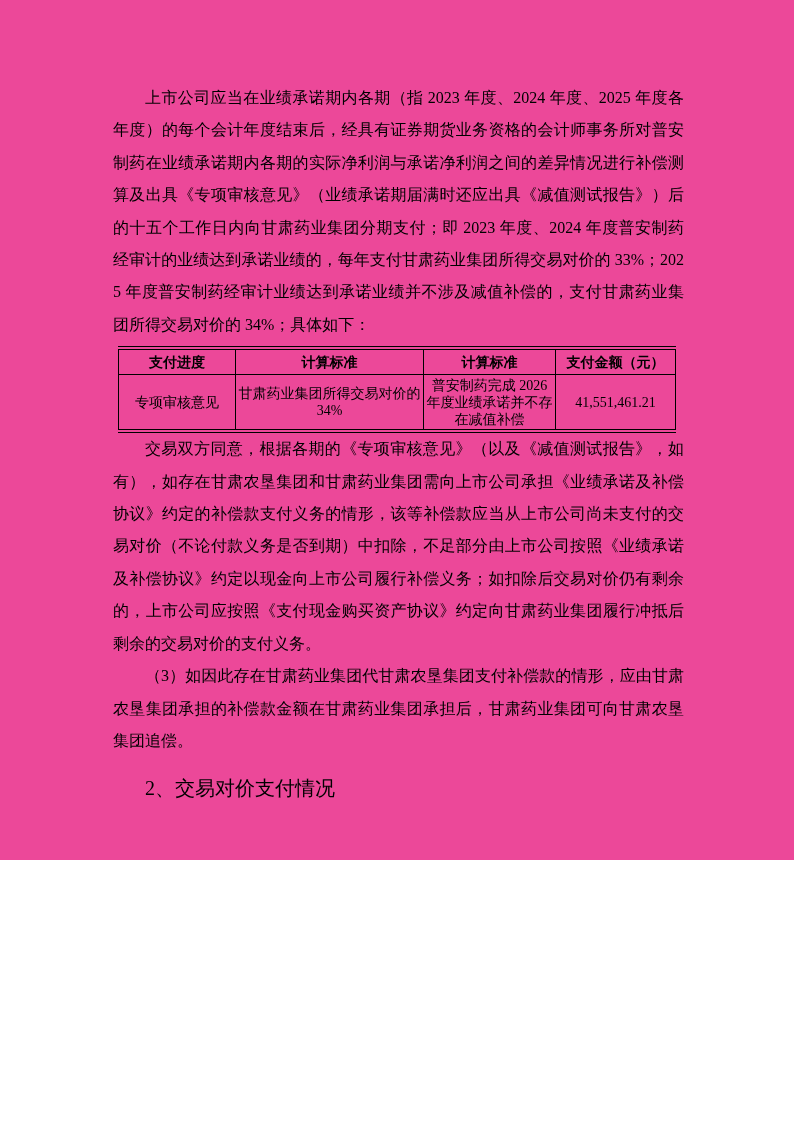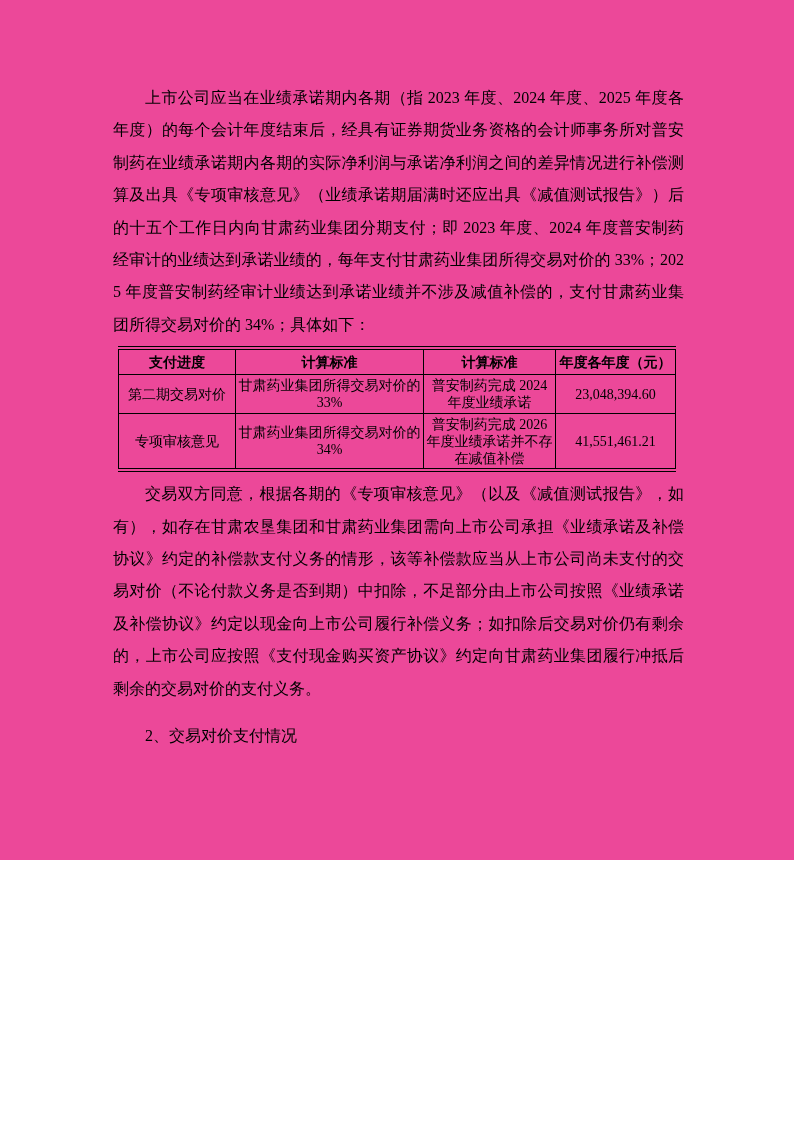--- a/index.html
+++ b/index.html
@@ -23,26 +23,26 @@
     width: 571px;
   }
   .para {
     margin: 0;
     font-size: 16px;
     line-height: 32.4px;
     text-align: justify;
     text-indent: 32px;
     word-break: break-all;
   }
-  .mt6  { margin-top: 6px; }
+  .mt6  { }
   .mt15 { margin-top: 15px; }
   .heading {
     margin: 0;
     margin-top: 15px;
-    font-size: 16px;
+    font-size: 20px;
     line-height: 32.4px;
     text-indent: 32px;
     font-weight: normal;
   }
   table.pay-table {
     margin-top: 5px;
     margin-left: 5px;
     width: 557px;
     table-layout: fixed;
     border-collapse: collapse;
@@ -91,41 +91,36 @@
         <col style="width:117px">
         <col style="width:188px">
         <col style="width:132px">
         <col style="width:120px">
       </colgroup>
       <thead>
         <tr>
           <th>支付进度</th>
           <th>计算标准</th>
           <th>计算标准</th>
-          <th>年度各年度（元）</th>
+          <th>支付金额（元）</th>
         </tr>
       </thead>
       <tbody>
-        <tr class="row-2">
-          <td class="c-stage">第二期交易对价</td>
-          <td class="c-standard">甘肃药业集团所得交易对价的33%</td>
-          <td class="c-condition">普安制药完成 2024 年度业绩承诺</td>
-          <td class="c-amount">23,048,394.60</td>
-        </tr>
         <tr class="row-3">
           <td class="c-stage">专项审核意见</td>
           <td class="c-standard">甘肃药业集团所得交易对价的34%</td>
           <td class="c-condition">普安制药完成 2026 年度业绩承诺并不存在减值补偿</td>
           <td class="c-amount">41,551,461.21</td>
         </tr>
       </tbody>
     </table>
 
     <p class="para mt6">交易双方同意，根据各期的《专项审核意见》（以及《减值测试报告》，如有），如存在甘肃农垦集团和甘肃药业集团需向上市公司承担《业绩承诺及补偿协议》约定的补偿款支付义务的情形，该等补偿款应当从上市公司尚未支付的交易对价（不论付款义务是否到期）中扣除，不足部分由上市公司按照《业绩承诺及补偿协议》约定以现金向上市公司履行补偿义务；如扣除后交易对价仍有剩余的，上市公司应按照《支付现金购买资产协议》约定向甘肃药业集团履行冲抵后剩余的交易对价的支付义务。</p>
 
+    <p class="para mt6">（3）如因此存在甘肃药业集团代甘肃农垦集团支付补偿款的情形，应由甘肃农垦集团承担的补偿款金额在甘肃药业集团承担后，甘肃药业集团可向甘肃农垦集团追偿。</p>
 
     <p class="heading">2、交易对价支付情况</p>
 
 
 
   </div>
 
   <div class="page-number">6</div>
 </div>
 

